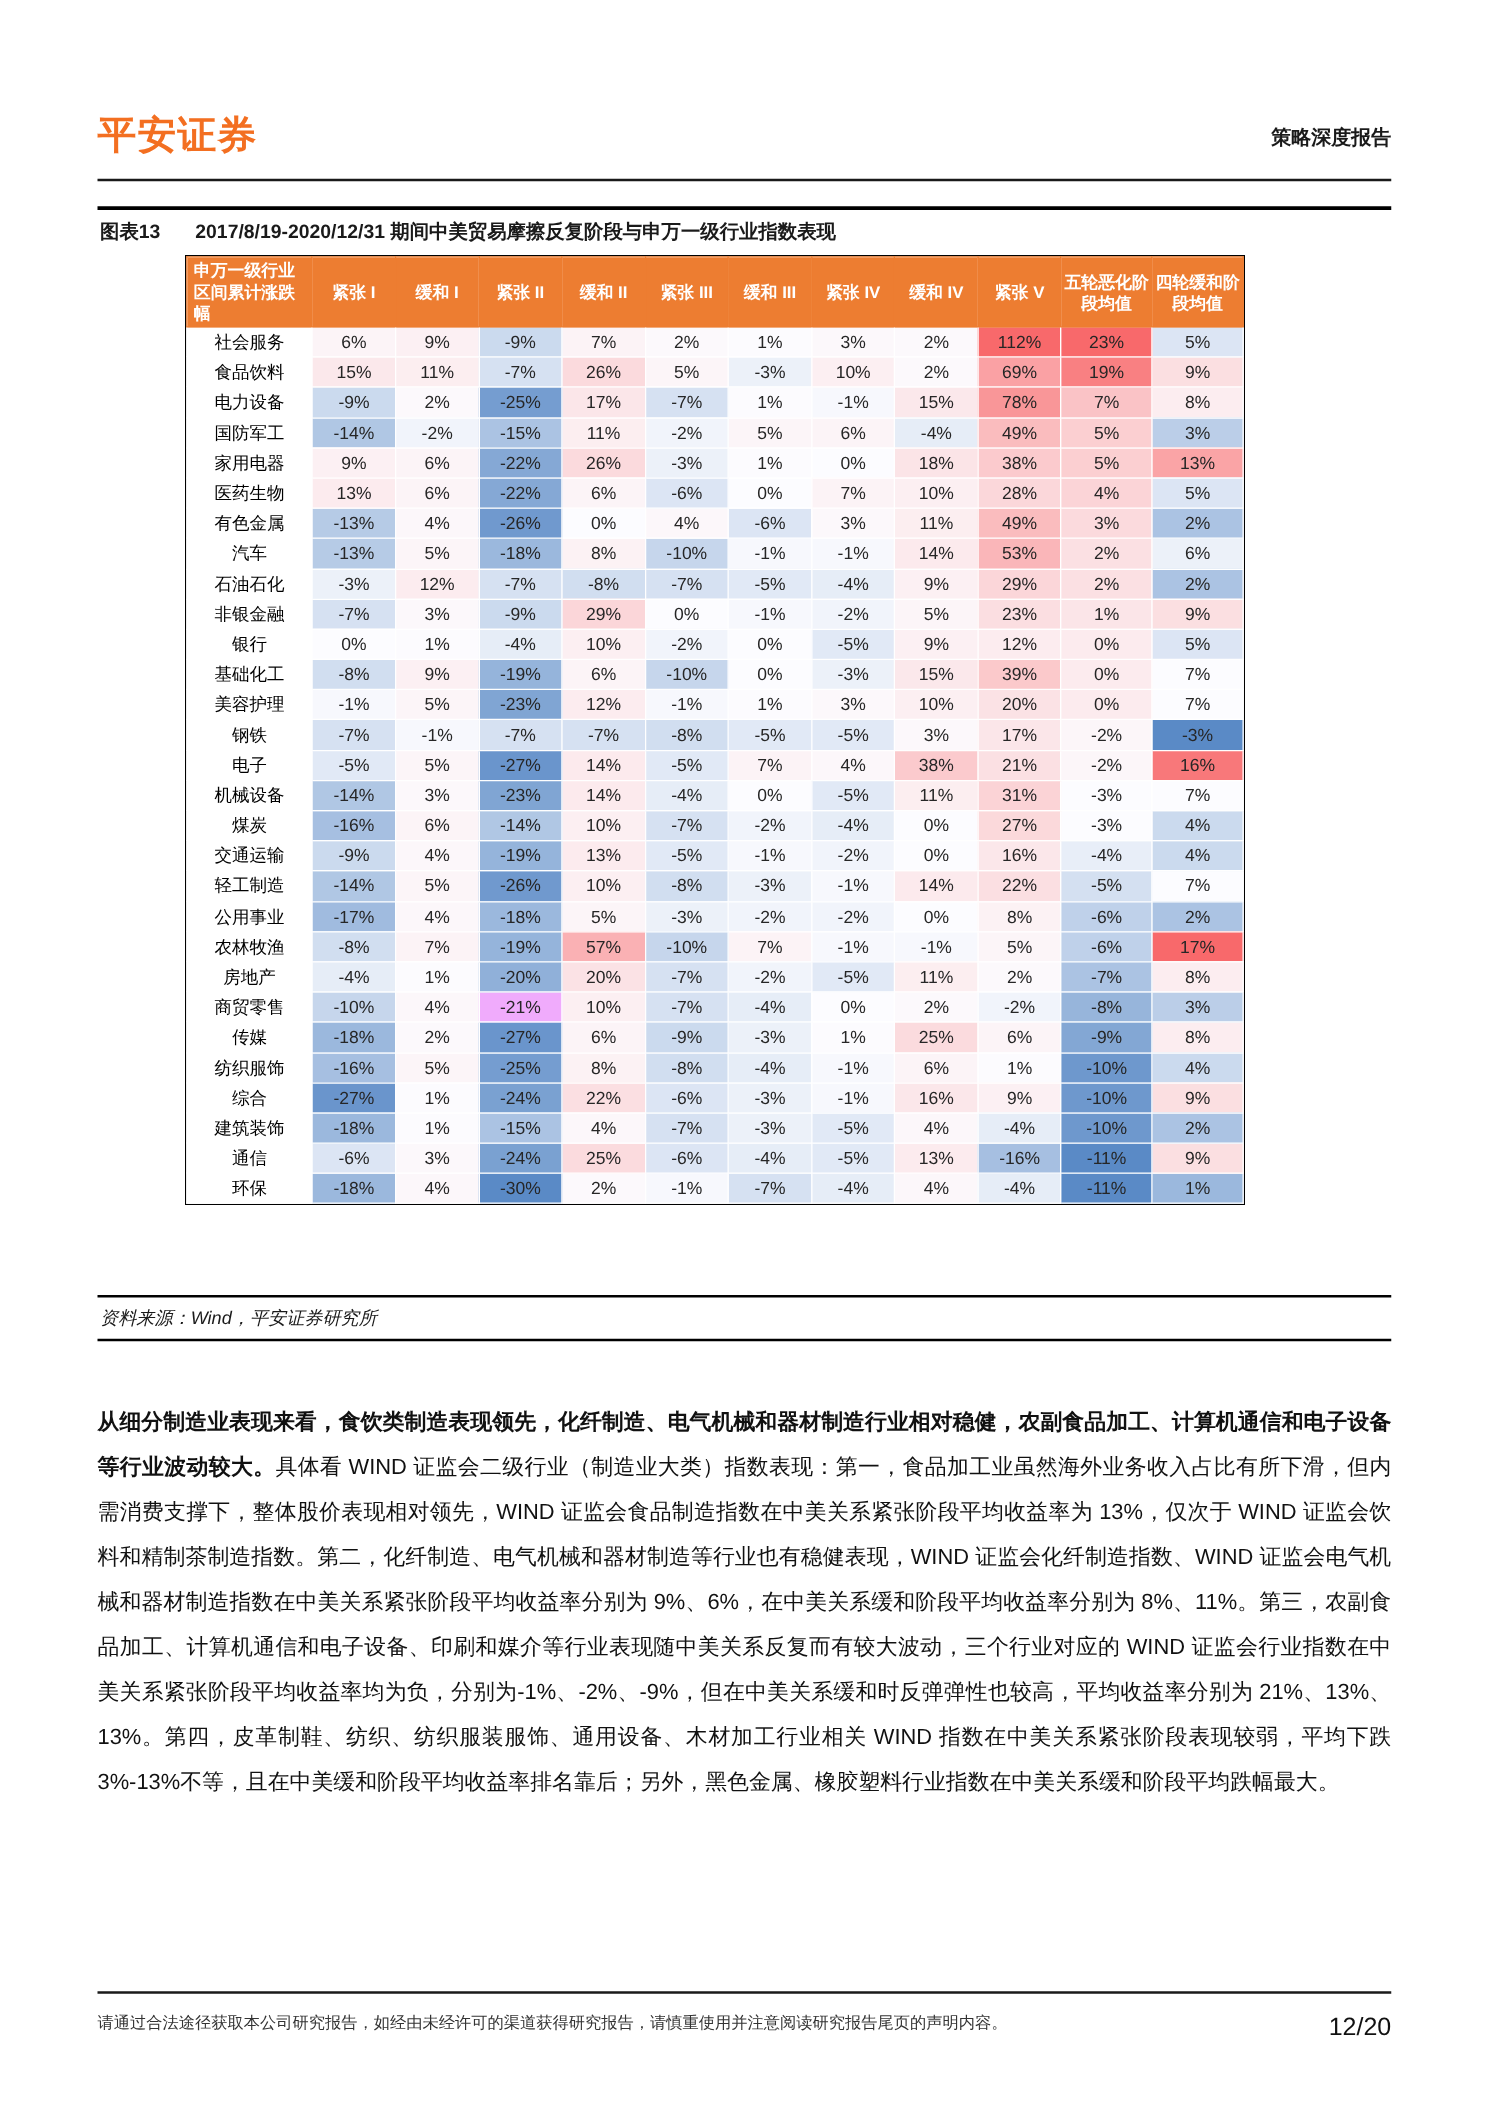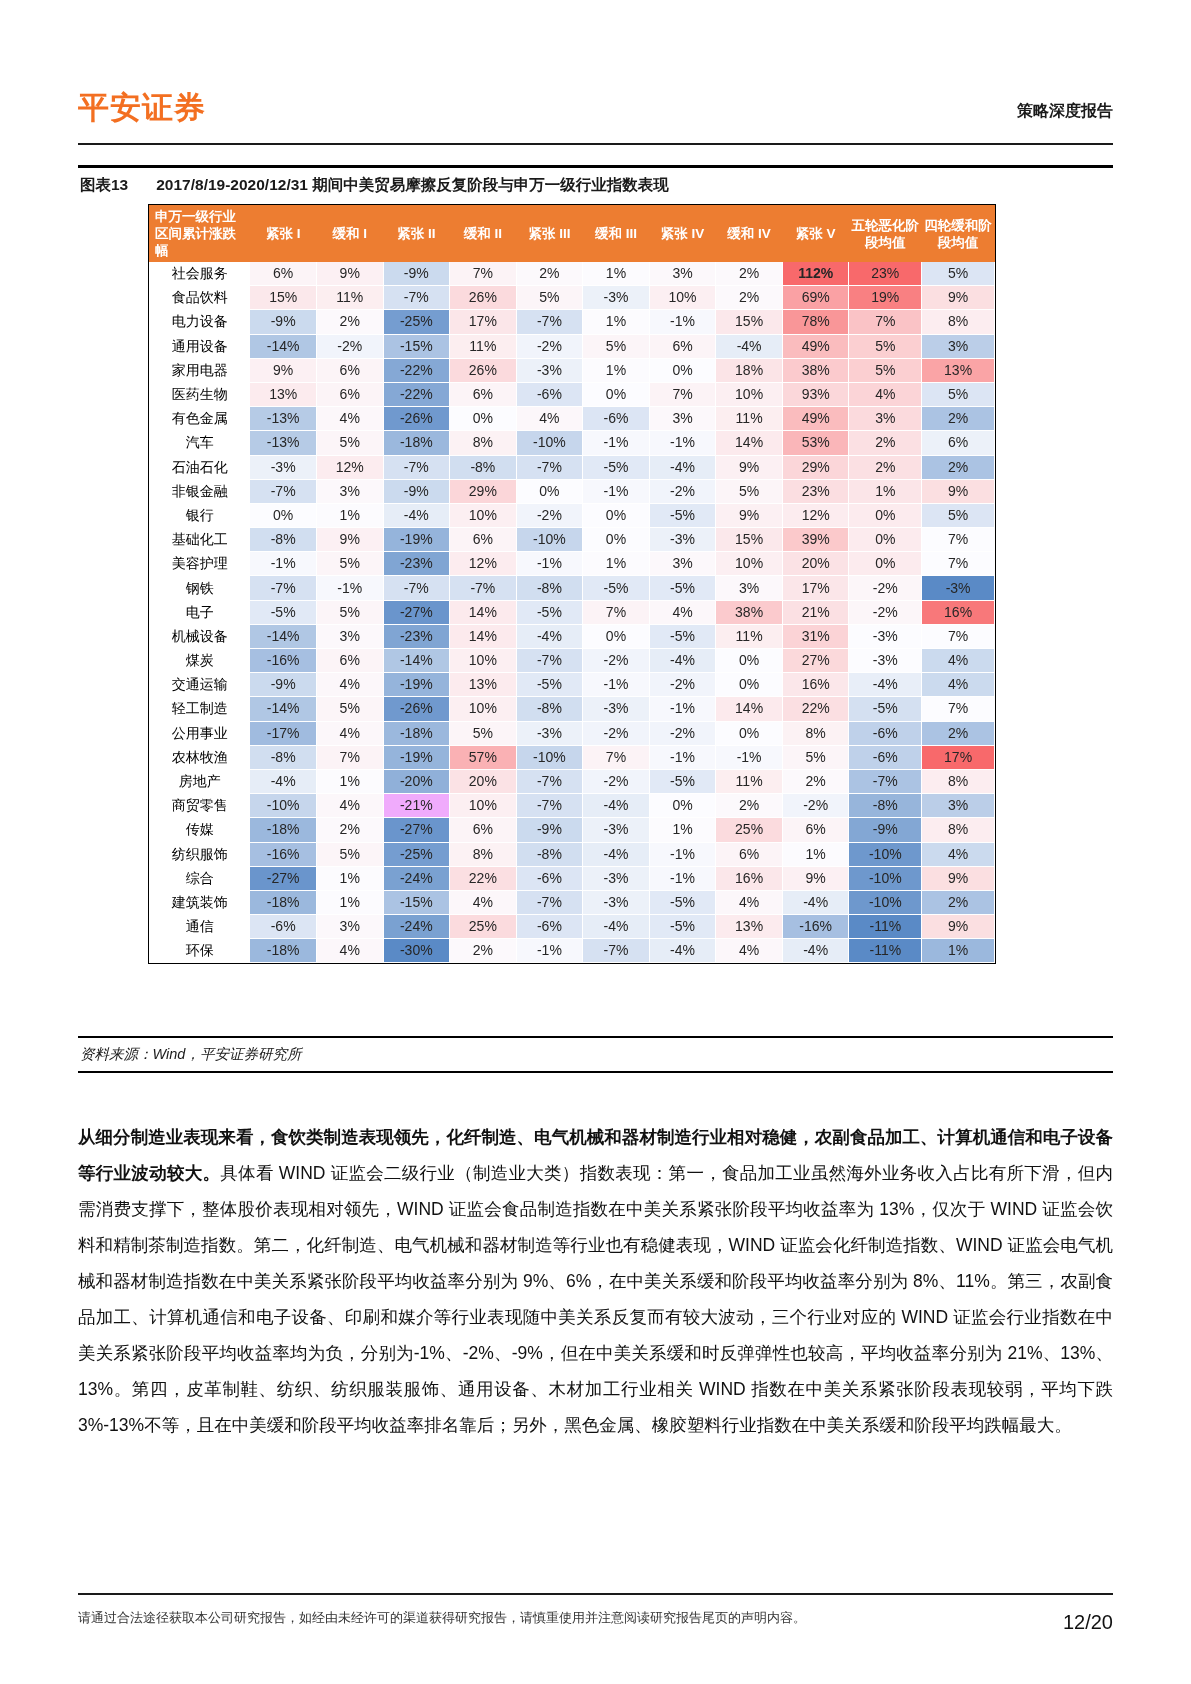--- a/index.html
+++ b/index.html
@@ -103,21 +103,21 @@
             <tr>
               <th>社会服务</th>
               <td style="background: rgb(252, 244, 247);">6%</td>
               <td style="background: rgb(252, 240, 243);">9%</td>
               <td style="background: rgb(203, 218, 238);">-9%</td>
               <td style="background: rgb(252, 243, 246);">7%</td>
               <td style="background: rgb(252, 249, 252);">2%</td>
               <td style="background: rgb(252, 251, 254);">1%</td>
               <td style="background: rgb(252, 248, 251);">3%</td>
               <td style="background: rgb(252, 249, 252);">2%</td>
-              <td style="background: rgb(248, 105, 107); font-weight: bold;">112%</td>
+              <td style="background: rgb(248, 105, 107);">112%</td>
               <td style="background: rgb(248, 105, 107);">23%</td>
               <td style="background: rgb(220, 229, 244);">5%</td>
             </tr>
             <tr>
               <th>食品饮料</th>
               <td style="background: rgb(251, 232, 235);">15%</td>
               <td style="background: rgb(252, 238, 240);">11%</td>
               <td style="background: rgb(214, 225, 242);">-7%</td>
               <td style="background: rgb(251, 218, 221);">26%</td>
               <td style="background: rgb(252, 245, 248);">5%</td>
@@ -136,21 +136,21 @@
               <td style="background: rgb(251, 230, 233);">17%</td>
               <td style="background: rgb(214, 225, 242);">-7%</td>
               <td style="background: rgb(252, 251, 254);">1%</td>
               <td style="background: rgb(247, 248, 253);">-1%</td>
               <td style="background: rgb(251, 232, 235);">15%</td>
               <td style="background: rgb(249, 150, 152);">78%</td>
               <td style="background: rgb(250, 195, 198);">7%</td>
               <td style="background: rgb(252, 237, 240);">8%</td>
             </tr>
             <tr>
-              <th>通用设备</th>
+              <th>国防军工</th>
               <td style="background: rgb(176, 199, 228);">-14%</td>
               <td style="background: rgb(241, 244, 251);">-2%</td>
               <td style="background: rgb(171, 195, 227);">-15%</td>
               <td style="background: rgb(252, 238, 240);">11%</td>
               <td style="background: rgb(241, 244, 251);">-2%</td>
               <td style="background: rgb(252, 245, 248);">5%</td>
               <td style="background: rgb(252, 244, 247);">6%</td>
               <td style="background: rgb(230, 237, 247);">-4%</td>
               <td style="background: rgb(250, 188, 190);">49%</td>
               <td style="background: rgb(251, 207, 209);">5%</td>
@@ -173,21 +173,21 @@
             <tr>
               <th>医药生物</th>
               <td style="background: rgb(252, 235, 238);">13%</td>
               <td style="background: rgb(252, 244, 247);">6%</td>
               <td style="background: rgb(133, 168, 213);">-22%</td>
               <td style="background: rgb(252, 244, 247);">6%</td>
               <td style="background: rgb(220, 229, 244);">-6%</td>
               <td style="background: rgb(252, 252, 255);">0%</td>
               <td style="background: rgb(252, 243, 246);">7%</td>
               <td style="background: rgb(252, 239, 242);">10%</td>
-              <td style="background: rgb(251, 215, 218);">93%</td>
+              <td style="background: rgb(251, 215, 218);">28%</td>
               <td style="background: rgb(251, 212, 215);">4%</td>
               <td style="background: rgb(220, 229, 244);">5%</td>
             </tr>
             <tr>
               <th>有色金属</th>
               <td style="background: rgb(182, 203, 230);">-13%</td>
               <td style="background: rgb(252, 247, 250);">4%</td>
               <td style="background: rgb(112, 153, 206);">-26%</td>
               <td style="background: rgb(252, 252, 255);">0%</td>
               <td style="background: rgb(252, 247, 250);">4%</td>

